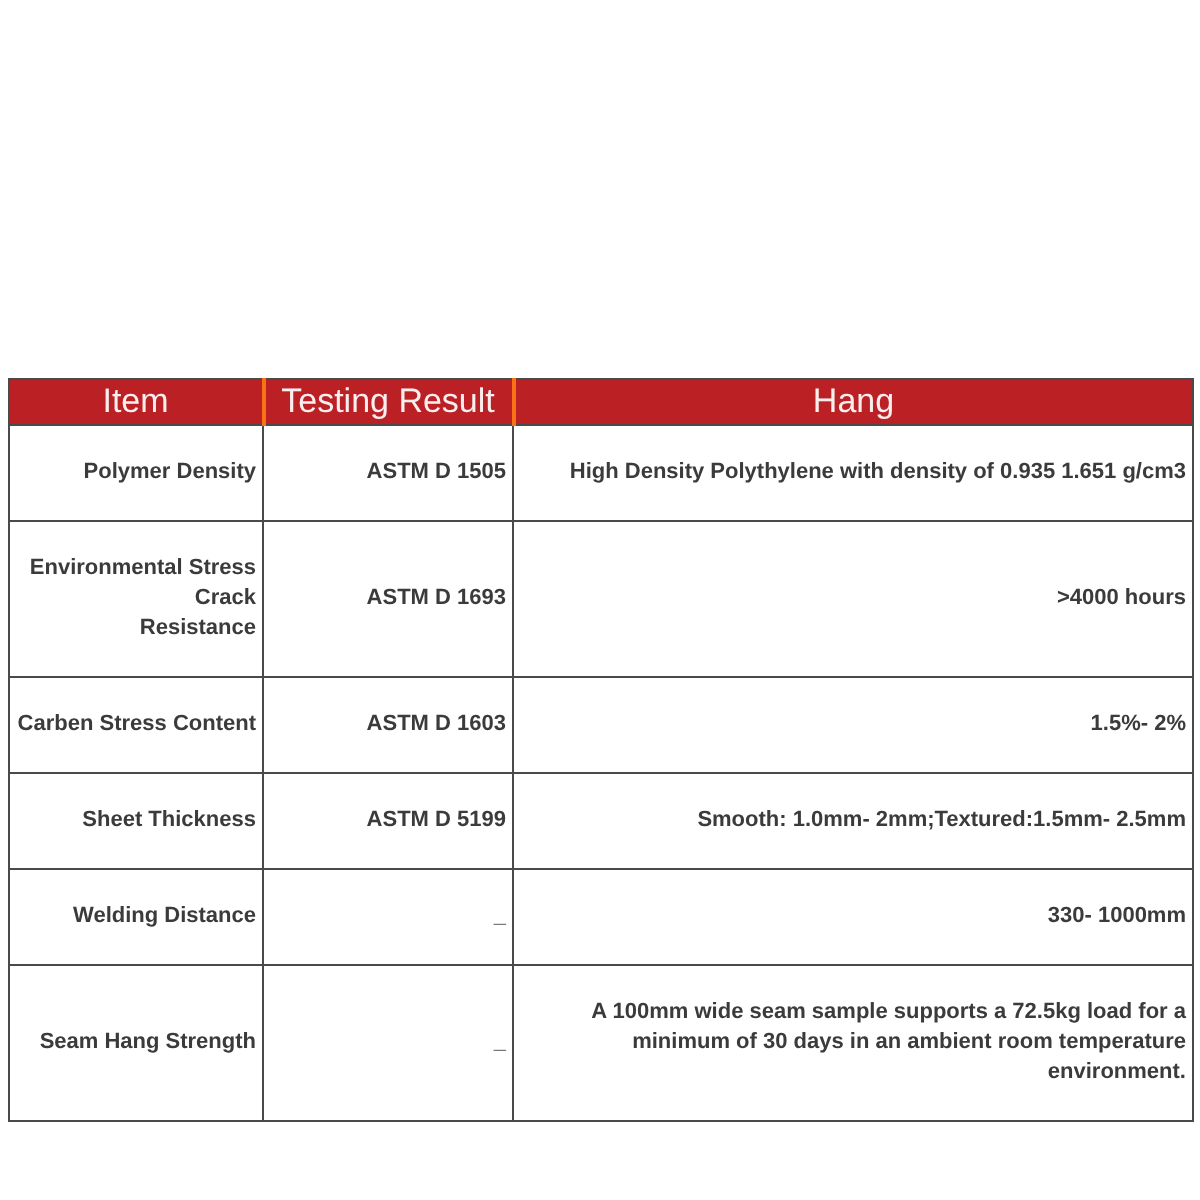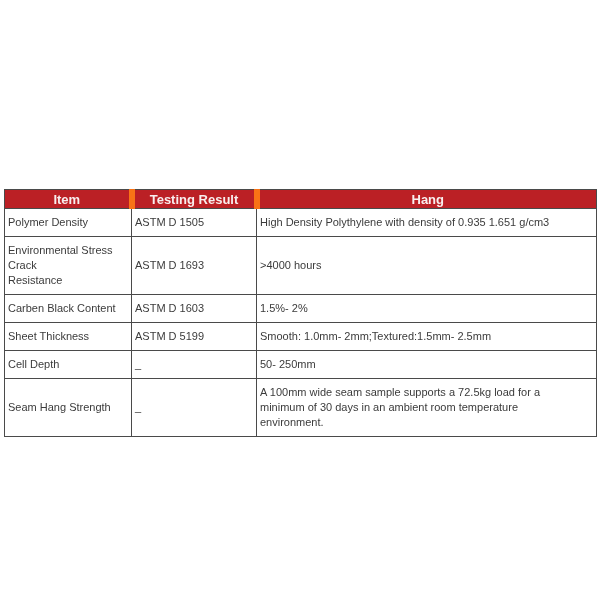--- a/index.html
+++ b/index.html
@@ -24,38 +24,39 @@
     table-layout: fixed;
     border: 1px solid #4a4a4a;
   }
   col.c1 { width: 127px; }
   col.c2 { width: 125px; }
   col.c3 { width: 340px; }
   tr.header-row { height: 19px; }
   th {
     background: #bb2025;
     color: #f8eeee;
-    font-size: 13px;
-    font-weight: bold;
+    font-size: 17px;
+    font-weight: normal;
     text-align: center;
     vertical-align: middle;
     padding: 1px 2px;
     border-bottom: 1px solid #4a4a4a;
     margin-top: 22px;
   }
-  th + th { border-left: 6px solid #f97316; }
+  th + th { border-left: 2px solid #f97316; }
   td {
     border: 1px solid #4a4a4a;
     color: #3b3b3b;
     font-size: 11px;
     line-height: 15px;
-    text-align: left;
+    text-align: right;
     vertical-align: middle;
-    padding: 6px 3px;
+    padding: 16px 3px;
     white-space: pre-line;
+    font-weight: bold;
   }
   tr.r1 { height: 20px; }
   tr.r2 { height: 50px; margin-top: 40px; }
   tr.r3 { height: 20px; }
   tr.r4 { height: 20px; }
   tr.r5 { height: 20px; }
   tr.r6 { height: 19px; }
   tr.r7 { height: 51px; }
 </style>
 </head>
@@ -82,33 +83,33 @@
         <td>High Density Polythylene with density of 0.935 1.651 g/cm3</td>
       </tr>
       <tr class="r2">
         <td>Environmental Stress
 Crack
 Resistance</td>
         <td>ASTM D 1693</td>
         <td>&gt;4000 hours</td>
       </tr>
       <tr class="r3">
-        <td>Carben Black Content</td>
+        <td>Carben Stress Content</td>
         <td>ASTM D 1603</td>
         <td>1.5%- 2%</td>
       </tr>
       <tr class="r4">
         <td>Sheet Thickness</td>
         <td>ASTM D 5199</td>
         <td>Smooth: 1.0mm- 2mm;Textured:1.5mm- 2.5mm</td>
       </tr>
-      <tr class="r6">
-        <td>Cell Depth</td>
+      <tr class="r5">
+        <td>Welding Distance</td>
         <td>_</td>
-        <td>50- 250mm</td>
+        <td>330- 1000mm</td>
       </tr>
       <tr class="r7">
         <td>Seam Hang Strength</td>
         <td>_</td>
         <td>A 100mm wide seam sample supports a 72.5kg load for a
 minimum of 30 days in an ambient room temperature
 environment.</td>
       </tr>
     </tbody>
   </table>

